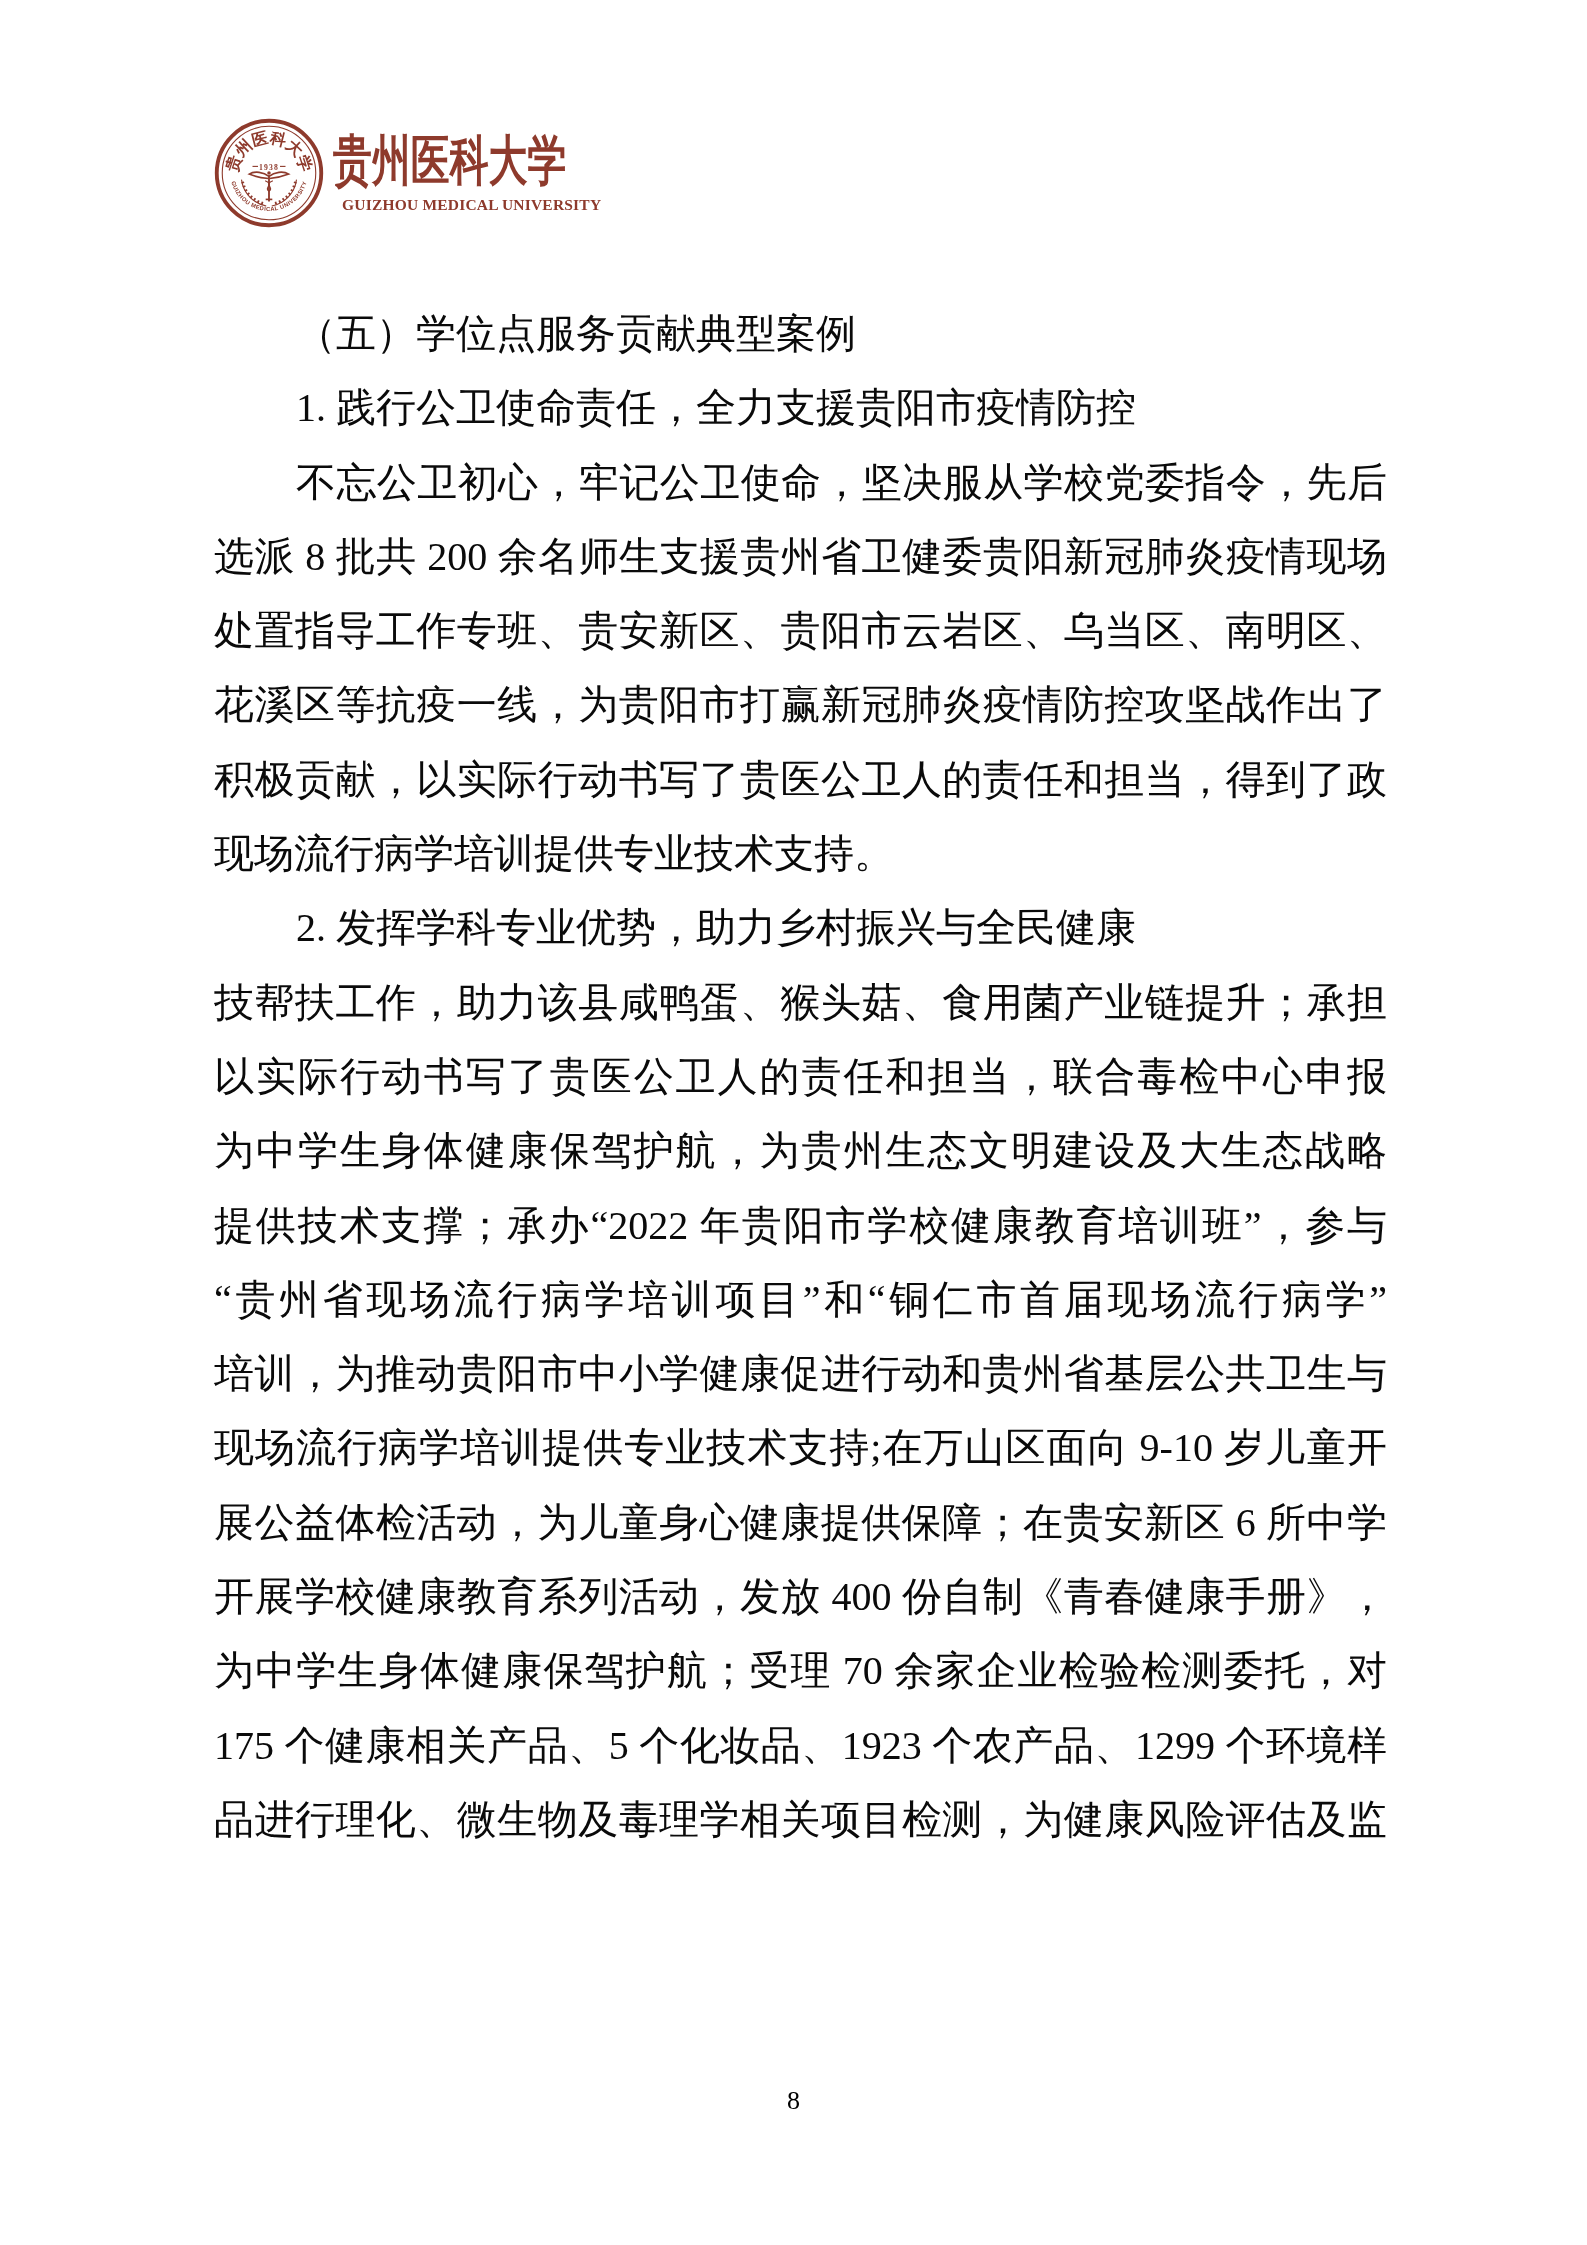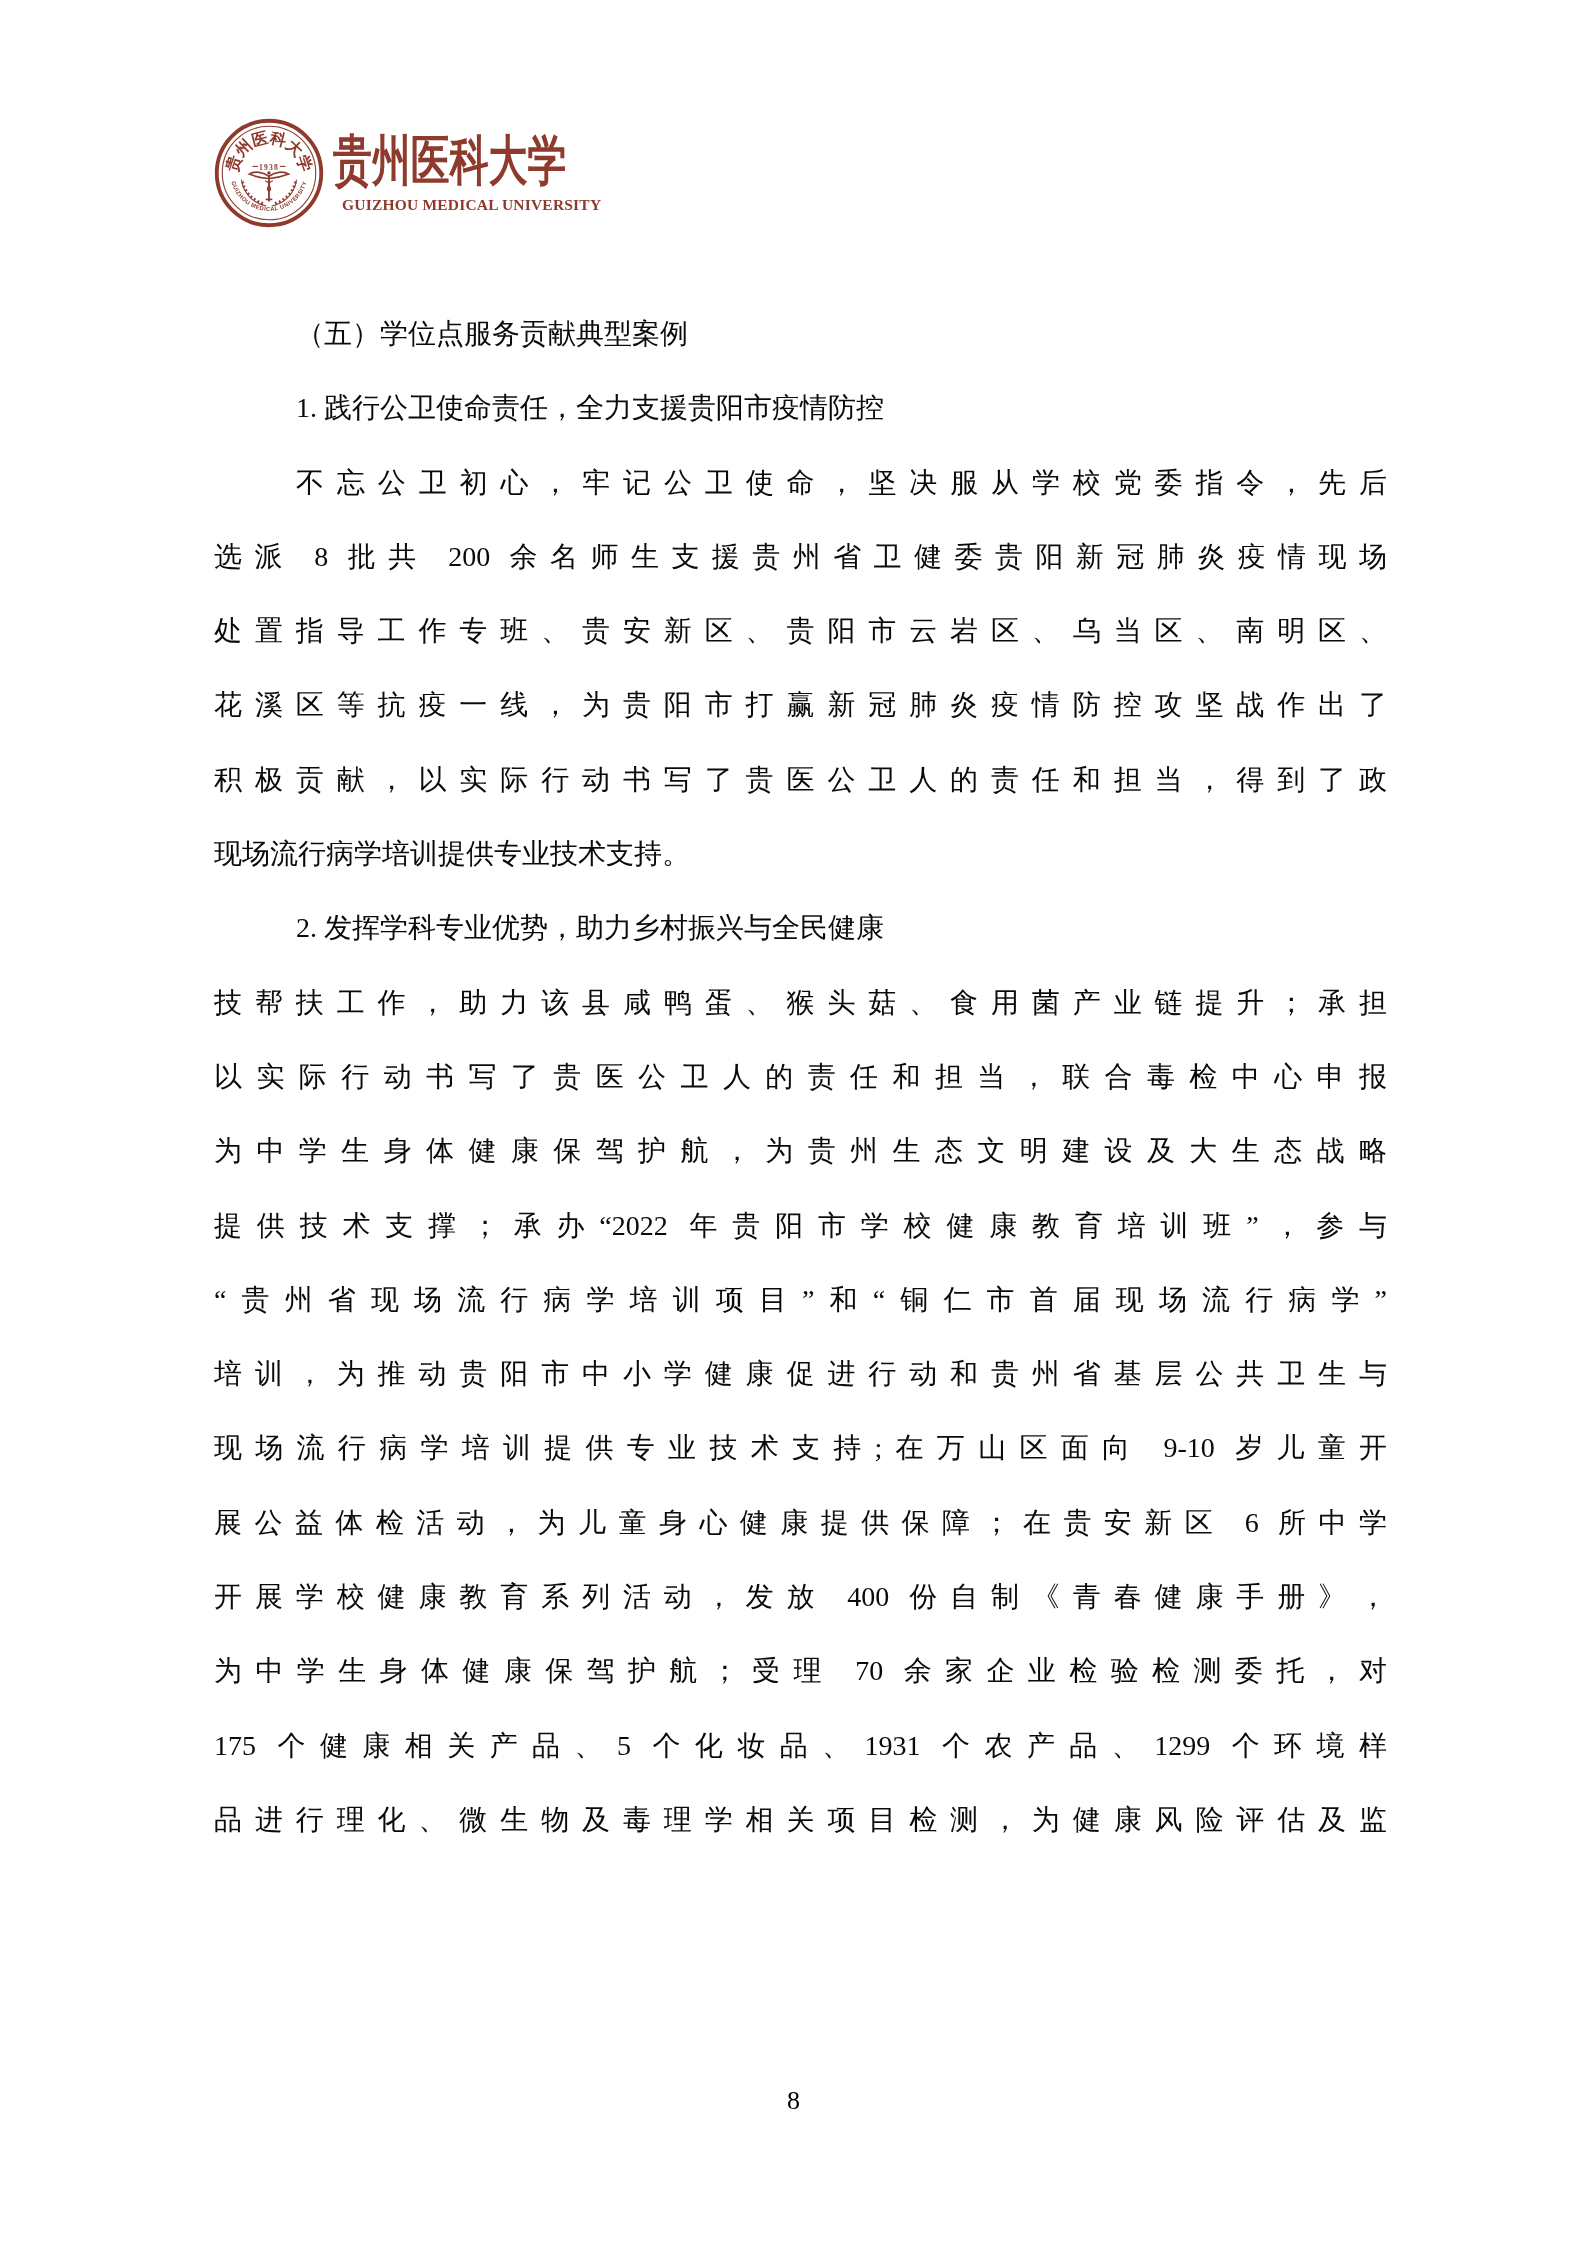--- a/index.html
+++ b/index.html
@@ -37,21 +37,21 @@
   
   .textblock{
     position:absolute;
     left:214px;top:297px;
     width:1173px;
     color:#0a0a0a;
   }
   .line{
     height:74.3px;
     line-height:74.3px;
-    font-size:28px;
+    font-size:40px;
     white-space:normal;
     overflow:visible;
   }
   .line.ind{ text-indent:82px; }
   .line.j{
     text-align:justify;
     text-align-last:justify;
     -moz-text-align-last:justify;
   }
   
@@ -122,19 +122,19 @@
     <div class="line j">技帮扶工作，助力该县咸鸭蛋、猴头菇、食用菌产业链提升；承担</div>
     <div class="line j">以实际行动书写了贵医公卫人的责任和担当，联合毒检中心申报</div>
     <div class="line j">为中学生身体健康保驾护航，为贵州生态文明建设及大生态战略</div>
     <div class="line j">提供技术支撑；承办“2022 年贵阳市学校健康教育培训班”，参与</div>
     <div class="line j">“贵州省现场流行病学培训项目”和“铜仁市首届现场流行病学”</div>
     <div class="line j">培训，为推动贵阳市中小学健康促进行动和贵州省基层公共卫生与</div>
     <div class="line j">现场流行病学培训提供专业技术支持;在万山区面向 9-10 岁儿童开</div>
     <div class="line j">展公益体检活动，为儿童身心健康提供保障；在贵安新区 6 所中学</div>
     <div class="line j">开展学校健康教育系列活动，发放 400 份自制《青春健康手册》，</div>
     <div class="line j">为中学生身体健康保驾护航；受理 70 余家企业检验检测委托，对</div>
-    <div class="line j">175 个健康相关产品、5 个化妆品、1931 个农产品、1299 个环境样</div>
+    <div class="line j">175 个健康相关产品、5 个化妆品、1923 个农产品、1299 个环境样</div>
     <div class="line j">品进行理化、微生物及毒理学相关项目检测，为健康风险评估及监</div>
   </div>
 
   <div class="pageno">8</div>
 
 </div>
 
 </body></html>

